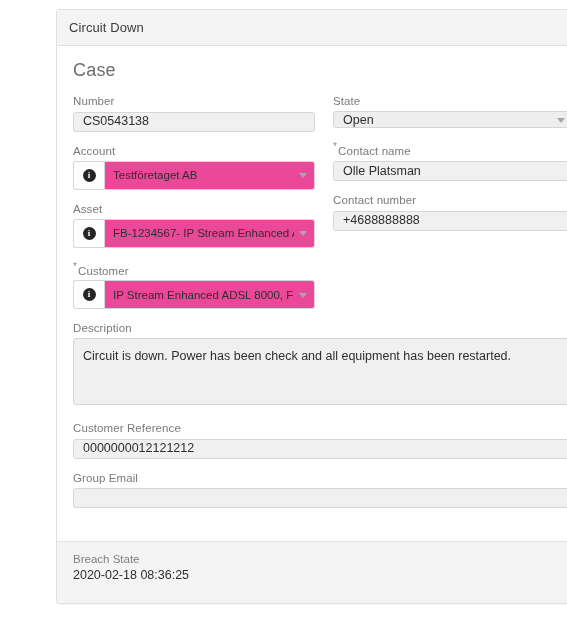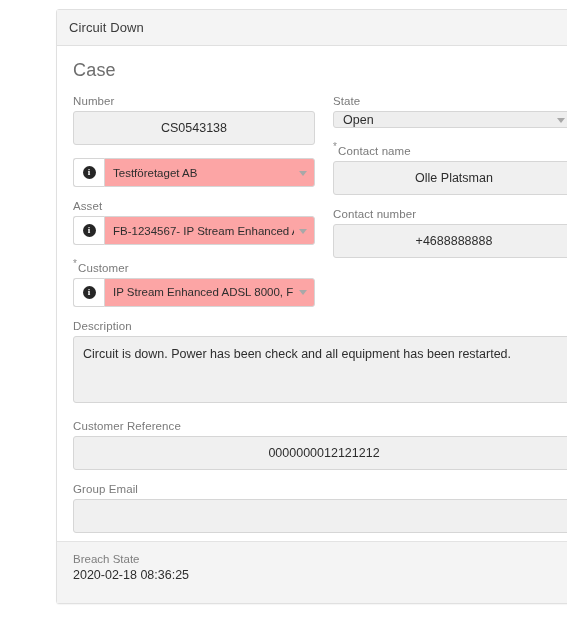--- a/index.html
+++ b/index.html
@@ -84,32 +84,31 @@
   .req {
     color: #8d8d8d;
     font-size: 10px;
     vertical-align: super;
     margin-right: 1px;
   }
 
   
   .inp {
     width: 100%;
-    height: 34px;
+    height: 20px;
     box-sizing: border-box;
     background: #f0f0f0;
     border: 1px solid #d6d6d6;
     border-radius: 3px;
     font-family: "Liberation Sans", sans-serif;
     font-size: 12.5px;
     color: #2e2e2e;
     padding: 0 9px;
     line-height: 27px;
     outline: none;
-    text-align: center;
   }
   .inp.empty {
     background: #f0f0f0;
   }
 
   
   .selectbox {
     position: relative;
     width: 100%;
     height: 17px;
@@ -162,21 +161,21 @@
     font-size: 9px;
     font-weight: bold;
     line-height: 13px;
     text-align: center;
     font-family: "Liberation Serif", serif;
   }
   .refsel {
     position: relative;
     flex: 1 1 auto;
     min-width: 0;
-    background: #fca5a5;
+    background: #ec4899;
     border: 1px solid #d6d6d6;
     border-radius: 0 3px 3px 0;
     display: flex;
     align-items: center;
     padding: 0 20px 0 8px;
     box-sizing: border-box;
   }
   .refsel .txt {
     font-size: 11.5px;
     color: #2e2e2e;
@@ -254,20 +253,21 @@
 
     <div class="grid">
       <div class="col">
 
         <div class="field">
           <label class="flabel">Number</label>
           <input class="inp" type="text" readonly="" value="CS0543138" style="">
         </div>
 
         <div class="field">
+          <label class="flabel">Account</label>
           <div class="reffield">
             <div class="refbtn">
               <span class="info-circle">i</span>
             </div>
             <div class="refsel">
               <span class="txt">Testföretaget AB</span>
               <span class="caret"></span>
             </div>
           </div>
         </div>

